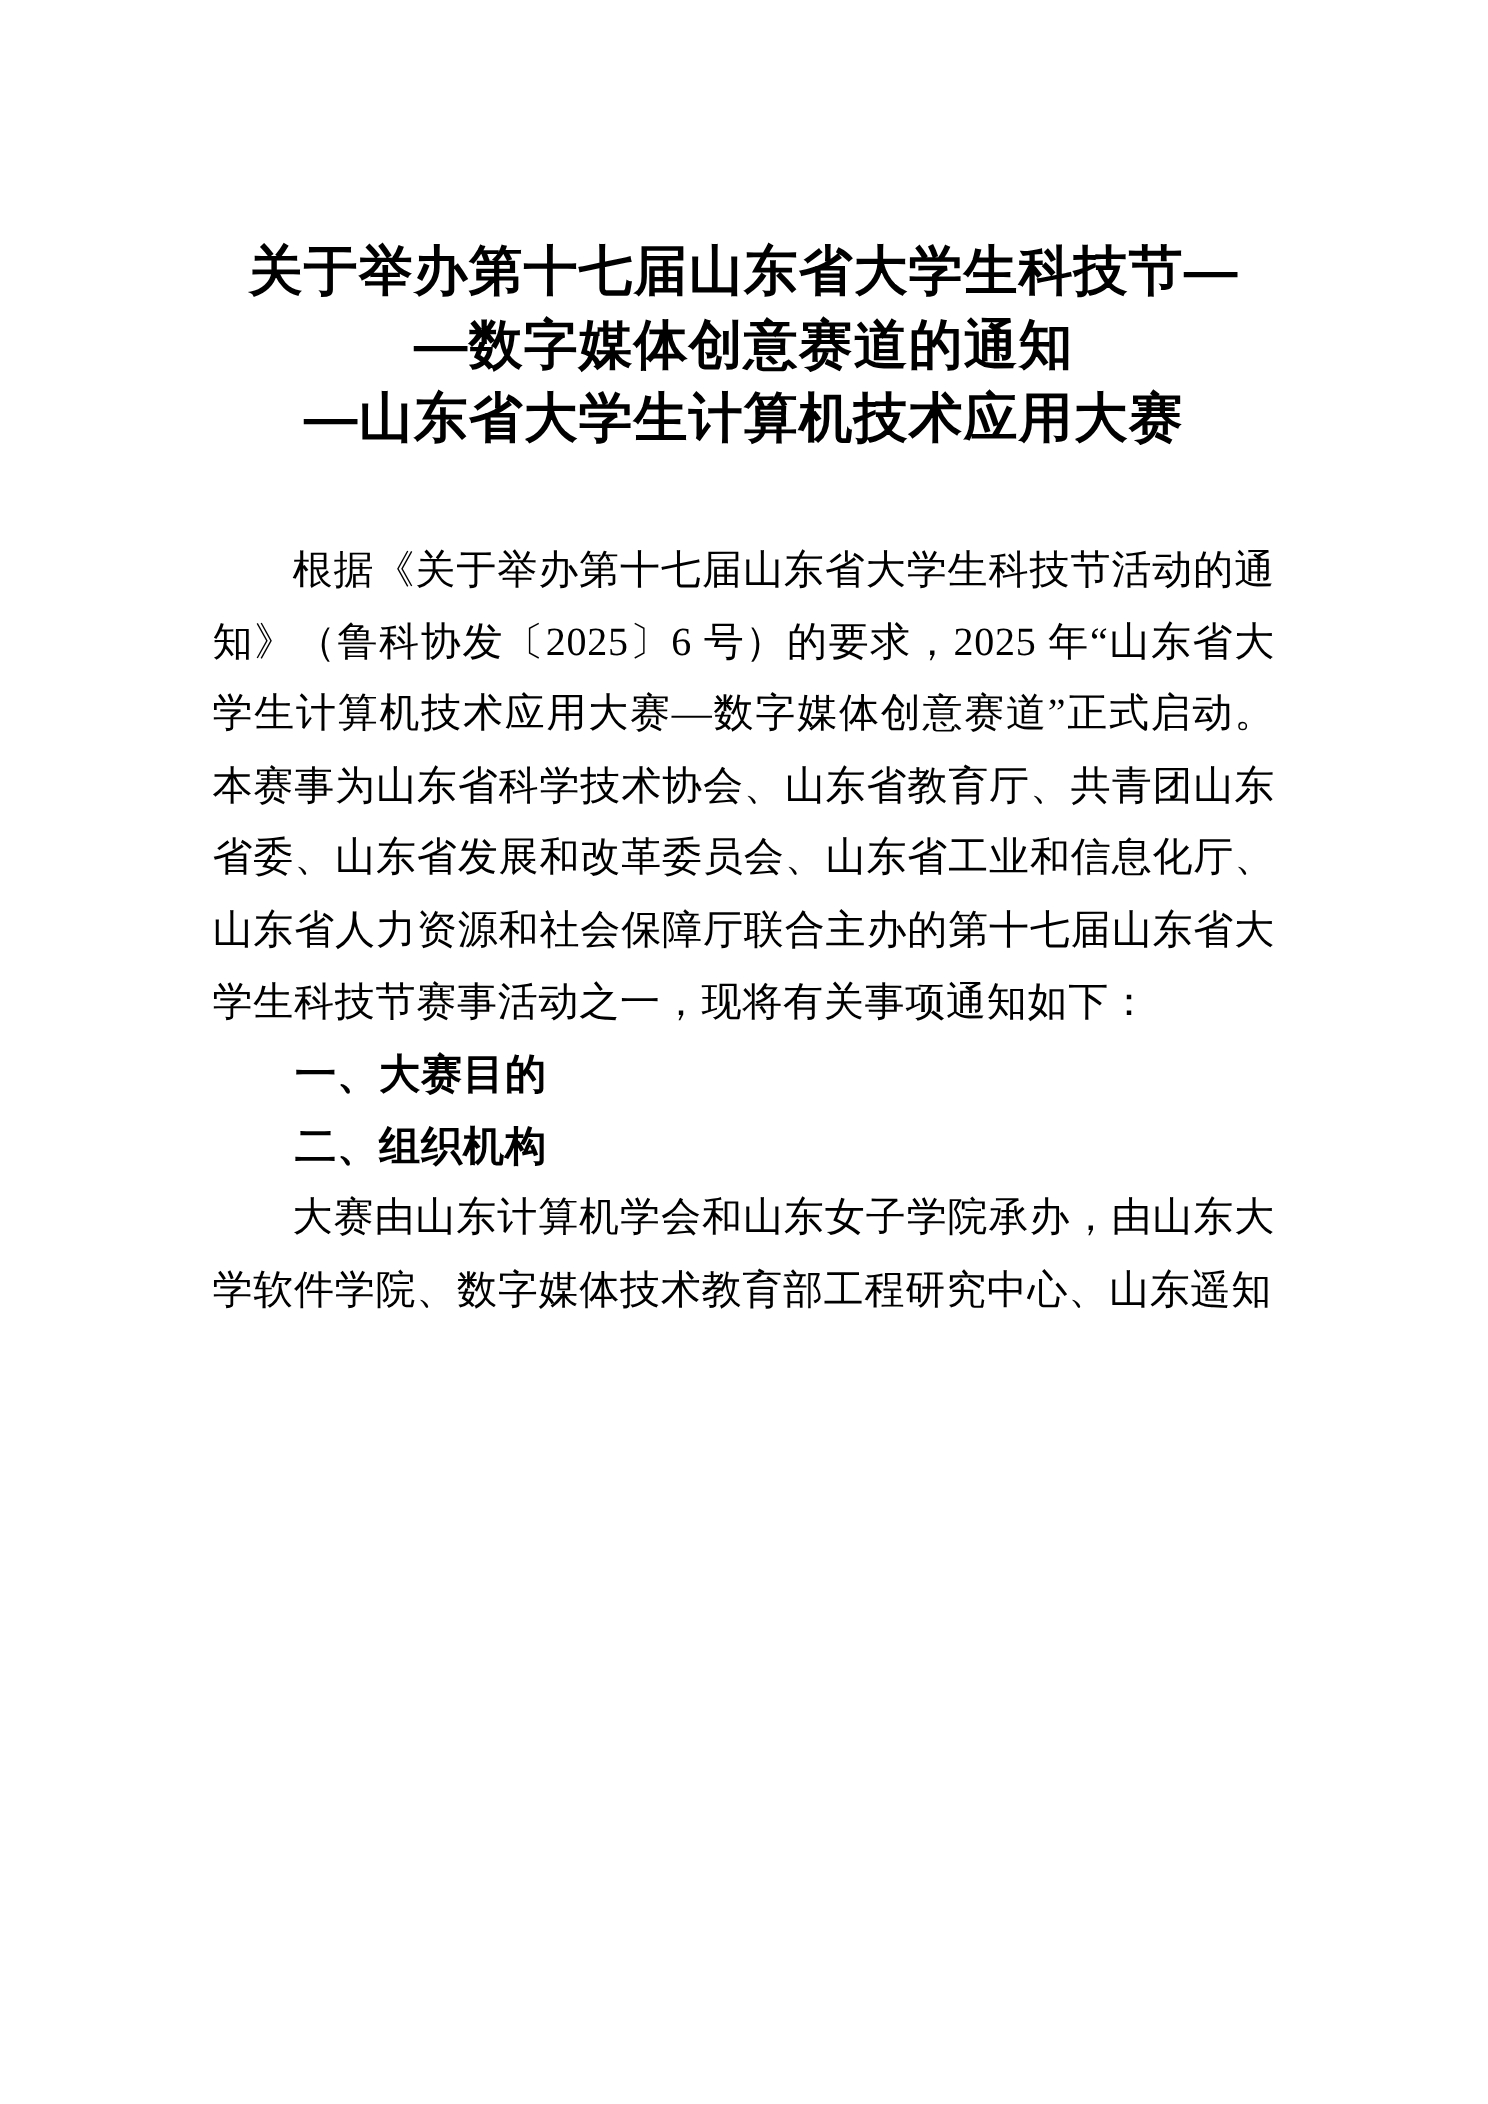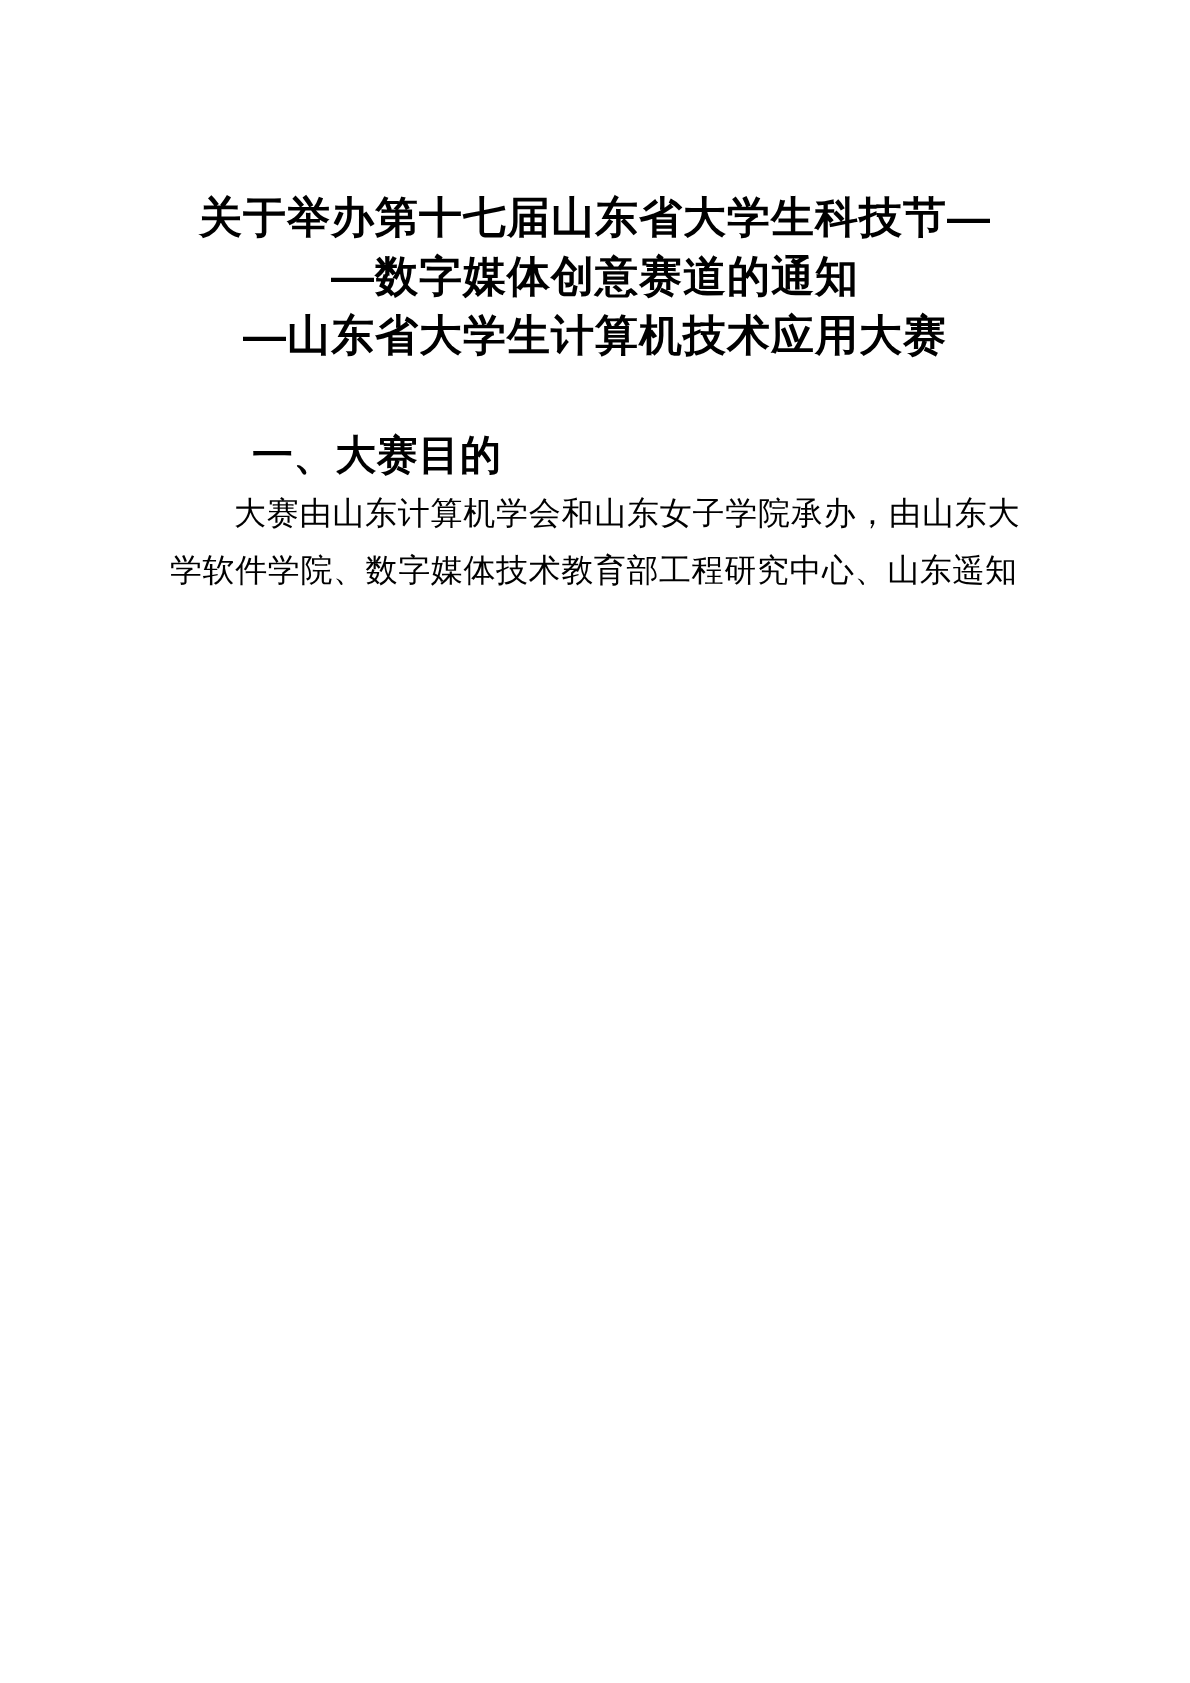--- a/index.html
+++ b/index.html
@@ -38,21 +38,21 @@
     text-justify: inter-character;
   }
   .doc-body p {
     margin: 0;
     text-indent: 2em;
   }
   .section-heading {
     margin: 0;
     font-family: "Liberation Sans", "DejaVu Sans", sans-serif;
     font-weight: 700;
-    font-size: 41px;
+    font-size: 33px;
     line-height: 57.6px;
     text-indent: 2em;
     text-align: left;
     letter-spacing: 0.6px;
   }
   .page-number {
     position: absolute;
     left: 0;
     right: 0;
     top: 1536px;
@@ -67,23 +67,25 @@
 
 <div class="page">
 
   <h1 class="doc-title">
     <span class="title-line">关于举办第十七届山东省大学生科技节—</span>
     <span class="title-line">—数字媒体创意赛道的通知</span>
     <span class="title-line">—山东省大学生计算机技术应用大赛</span>
   </h1>
 
   <div class="doc-body">
+    <p>根据《关于举办第十七届山东省大学生科技节活动的通知》（鲁科协发〔2025〕6 号）的要求，2025 年“山东省大学生计算机技术应用大赛—数字媒体创意赛道”正式启动。本赛事为山东省科学技术协会、山东省教育厅、共青团山东省委、山东省发展和改革委员会、山东省工业和信息化厅、山东省人力资源和社会保障厅联合主办的第十七届山东省大学生科技节赛事活动之一，现将有关事项通知如下：</p>
 
     <h2 class="section-heading">一、大赛目的</h2>
 
 
+    <h2 class="section-heading">二、组织机构</h2>
 
     <p>大赛由山东计算机学会和山东女子学院承办，由山东大学软件学院、数字媒体技术教育部工程研究中心、山东遥知</p>
   </div>
 
   <div class="page-number">1</div>
 
 </div>
 
 </body></html>

